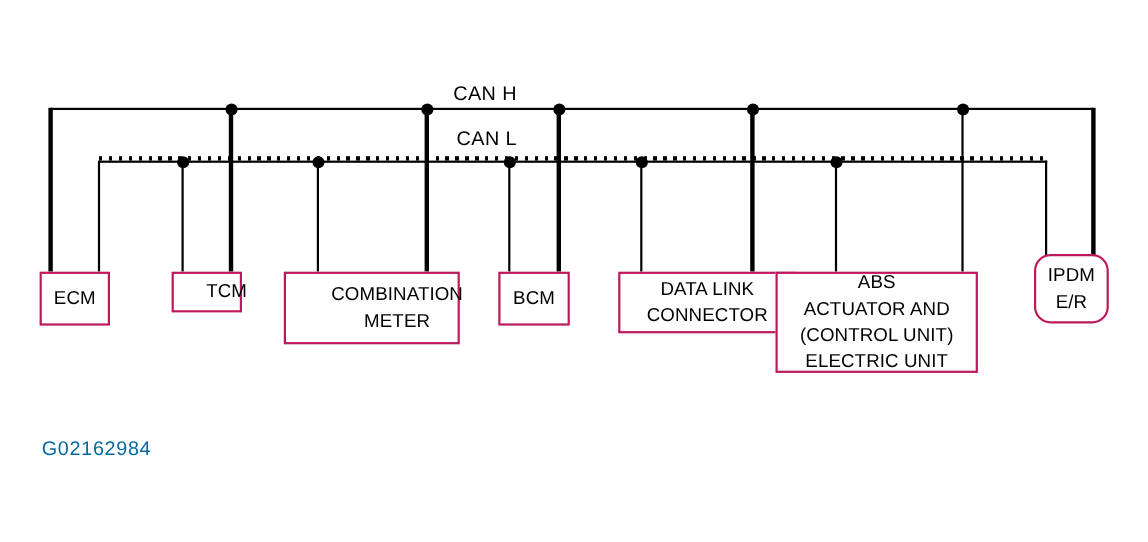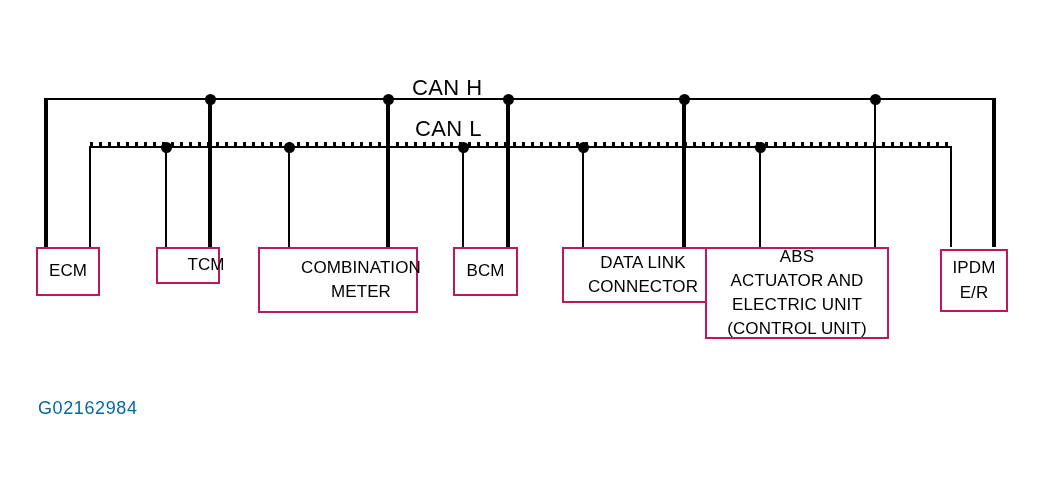--- a/index.html
+++ b/index.html
@@ -62,21 +62,21 @@
     text-align: center;
     font-size: 17px;
     line-height: 1.42;
     letter-spacing: 0.1px;
     color: #000000;
   }
   .module-box .box-line { display: block; white-space: nowrap; }
   
   .bus-label {
     position: absolute;
-    font-size: 22px;
+    font-size: 18px;
     letter-spacing: 0.4px;
     white-space: nowrap;
     color: #000000;
   }
   
   #figure-id {
     position: absolute;
     font-size: 18px;
     letter-spacing: 0.6px;
     white-space: nowrap;
@@ -132,26 +132,26 @@
         <span class="box-line">DATA LINK</span>
         <span class="box-line">CONNECTOR</span>
       </div>
       <div class="wire wire-v" style="left: 874px; top: 98px; height: 149px;"></div>
       <div class="wire wire-v" style="left: 759px; top: 146px; height: 101px;"></div>
       <div class="node-dot" style="left: 869.5px; top: 93.5px;"></div>
       <div class="node-dot" style="left: 754.5px; top: 141.5px;"></div>
       <div class="module-box" style="left: 705px; top: 247px; width: 184px; height: 92px;">
         <span class="box-line">ABS</span>
         <span class="box-line">ACTUATOR AND</span>
+        <span class="box-line">(CONTROL UNIT)</span>
         <span class="box-line">ELECTRIC UNIT</span>
-        <span class="box-line">(CONTROL UNIT)</span>
       </div>
       <div class="wire wire-v-thick" style="left: 992px; top: 98px; height: 149px;"></div>
       <div class="wire wire-v" style="left: 950px; top: 146px; height: 101px;"></div>
-      <div class="module-box" style="left: 940px; top: 249px; width: 68px; height: 63px;">
+      <div class="module-box" style="left: 940px; top: 231px; width: 68px; height: 63px; border-radius: 15px;">
         <span class="box-line">IPDM</span>
         <span class="box-line">E/R</span>
       </div>
     </div>
 
   <div id="figure-id" style="left: 38px; top: 398px;">G02162984</div>
 
 </div>
 
 </body></html>

